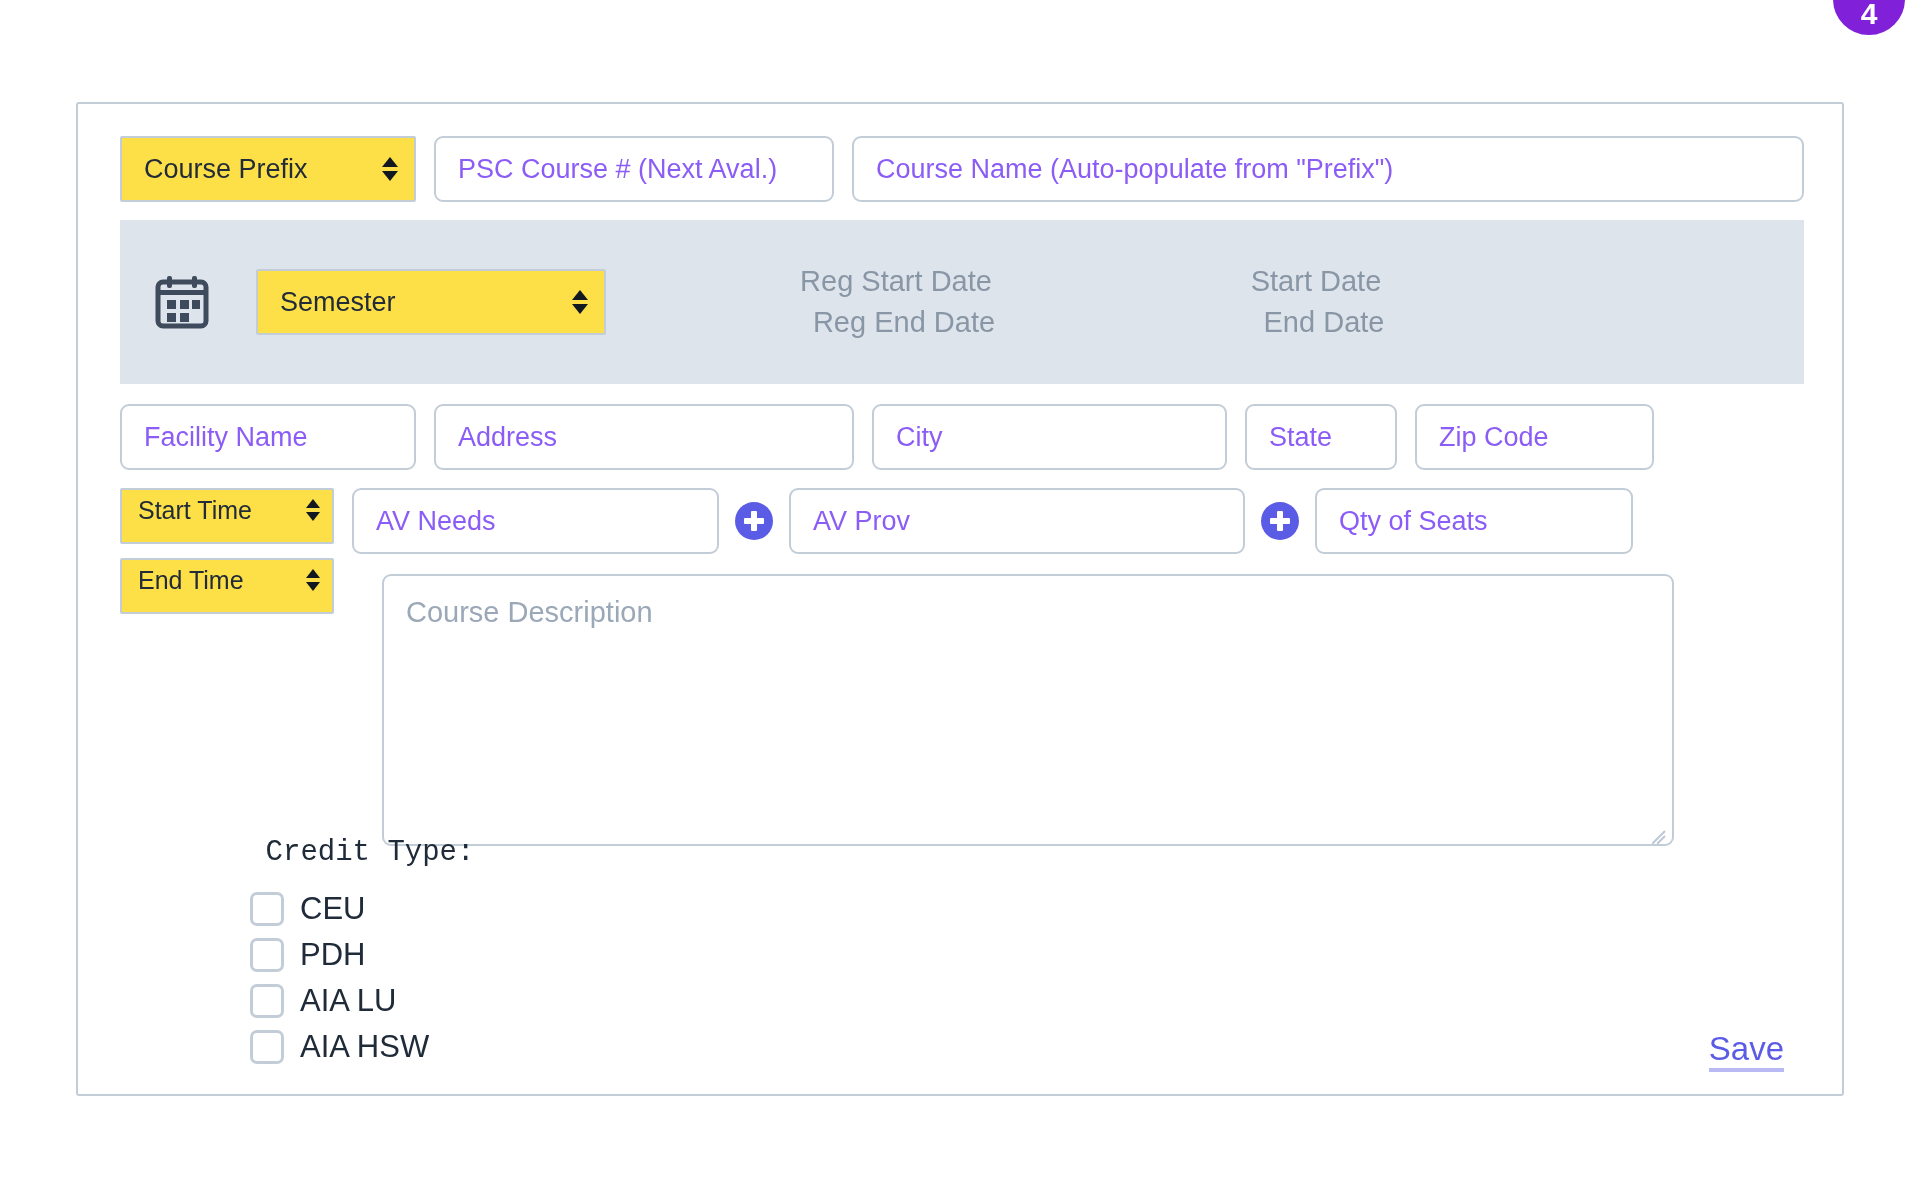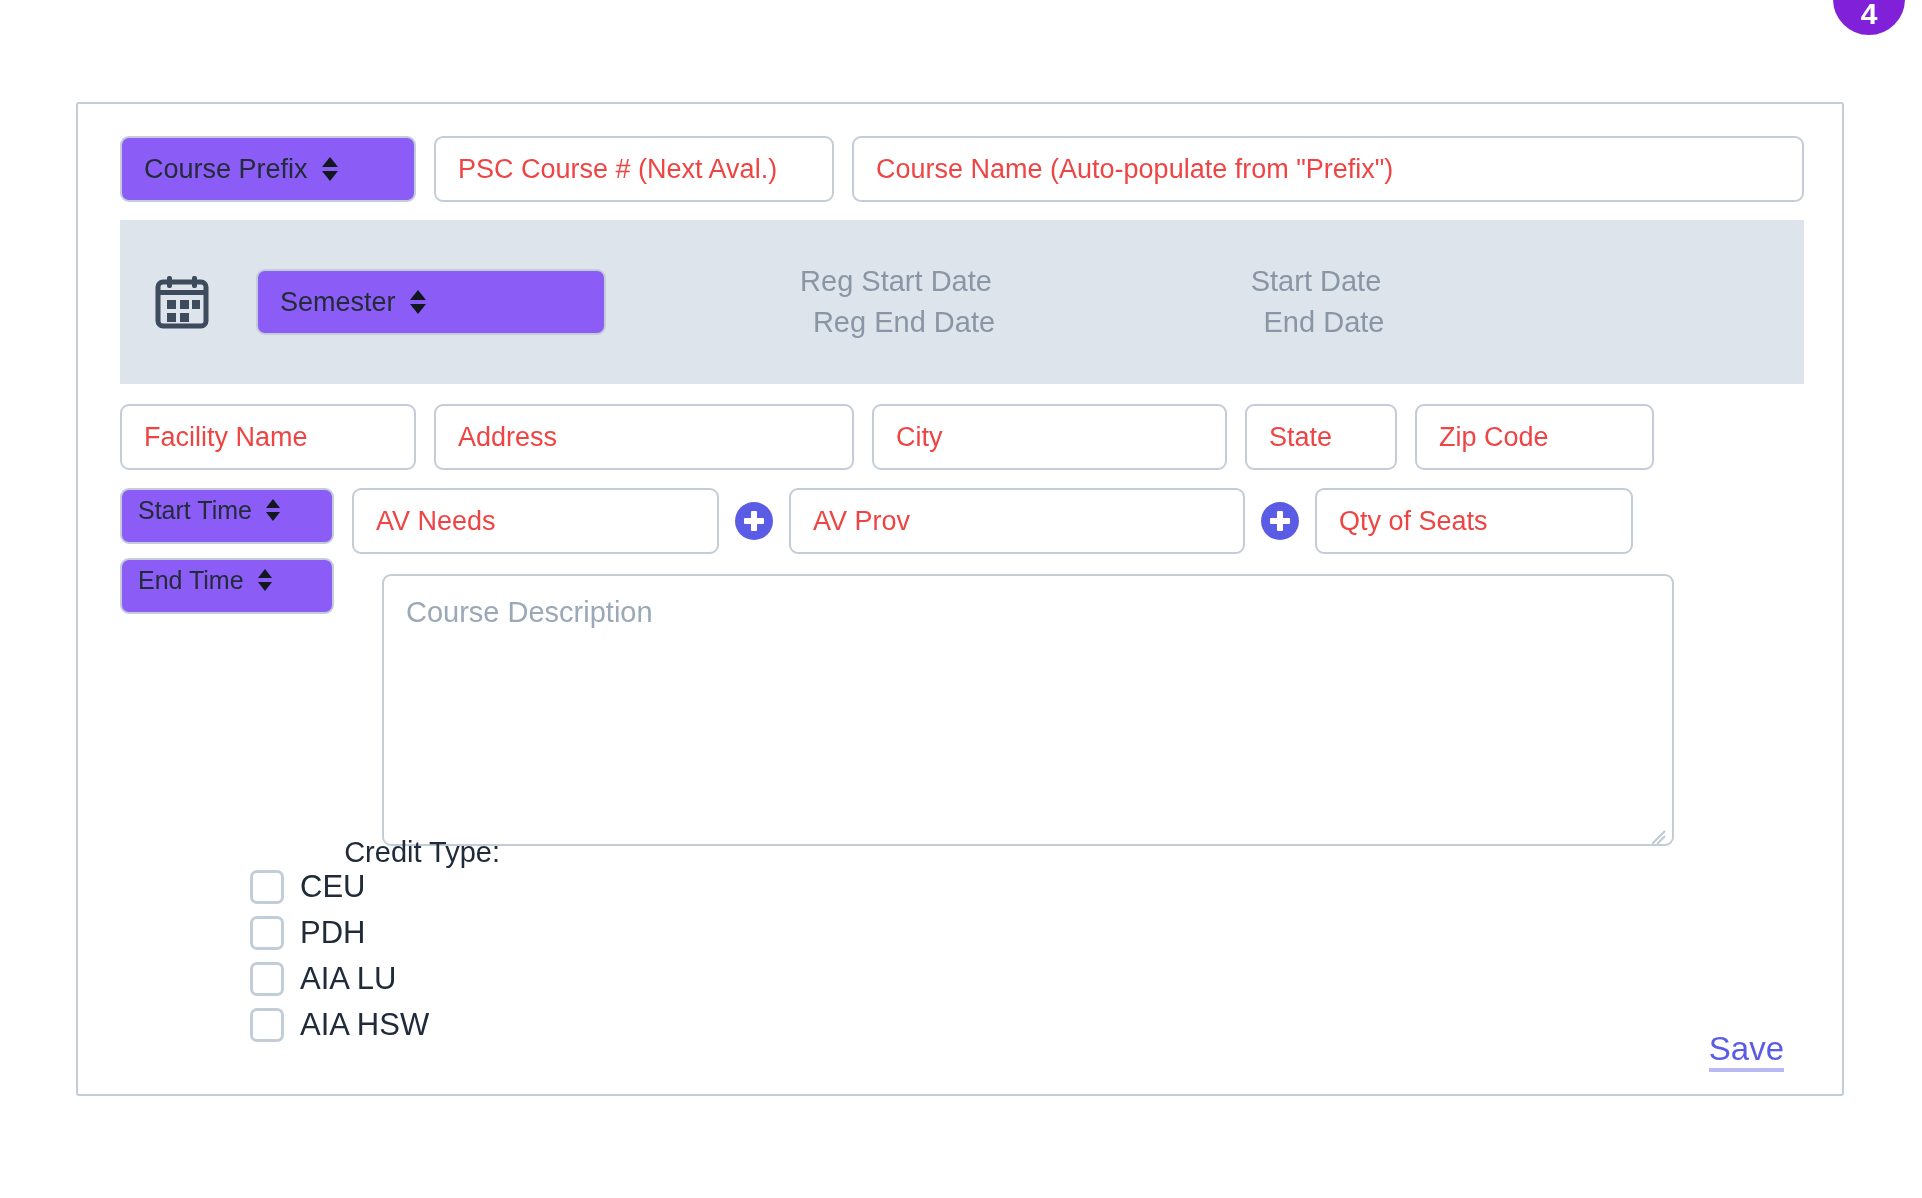--- a/index.html
+++ b/index.html
@@ -40,30 +40,30 @@
 
   
   .fld {
     height: 66px;
     border: 2px solid #c3cdd8;
     border-radius: 9px;
     background: #fff;
     display: flex; align-items: center;
     padding: 0 22px;
     font-size: 27px;
-    color: #ef4444;
+    color: #8b5cf6;
     white-space: nowrap;
     overflow: hidden;
   }
   .sel {
     height: 66px;
     border: 2px solid #c3cdd8;
-    border-radius: 9px;
-    background: #8b5cf6;
-    display: flex; align-items: center; 
+    border-radius: 2px;
+    background: #fde047;
+    display: flex; align-items: center; justify-content: space-between;
     padding: 0 16px 0 22px;
     font-size: 27px;
     color: #222b38;
     font-weight: 500;
     white-space: nowrap;
   }
   .sel .arrows { display:flex; flex-direction:column; gap:4px; margin-left: 14px; }
   .tri { width:0; height:0; border-left:8px solid transparent; border-right:8px solid transparent; }
   .tri.up { border-bottom: 10px solid #111820; }
   .tri.dn { border-top: 10px solid #111820; }
@@ -138,21 +138,21 @@
     font-size: 29px; color: #9aa8b8;
     position: relative;
   }
   .grip { position:absolute; right:7px; bottom:7px; width:20px; height:20px; }
   .grip span { position:absolute; right:0; background:#bcc8d4; height:2px; transform: rotate(-45deg); transform-origin: right center; }
   .grip span:nth-child(1){ width:18px; bottom:5px; }
   .grip span:nth-child(2){ width:11px; bottom:0px; }
 
   
   .credits { position: absolute; left: 120px; top: 700px; width: 330px; }
-  .credit-title { font-size: 29px; color: #202b39; text-align: right; padding-right: 70px;}
+  .credit-title { font-size: 29px; color: #202b39; text-align: center; margin-bottom: 22px; padding-right: 70px; font-family: Liberation Mono, monospace;}
   .cbrow { display: flex; align-items: center; gap: 16px; margin-bottom: 10px; padding-left: 10px; }
   .cbox { width: 34px; height: 34px; border: 3px solid #c3cdd8; border-radius: 7px; background:#fff; flex:none; }
   .cblabel { font-size: 31px; color: #202b39; }
 
   
   .save {
     position: absolute; right: 58px; bottom: 22px;
     font-size: 33px; color: #5b5ce6;
     border-bottom: 4px solid #b9baf4;
     line-height: 1.15;

